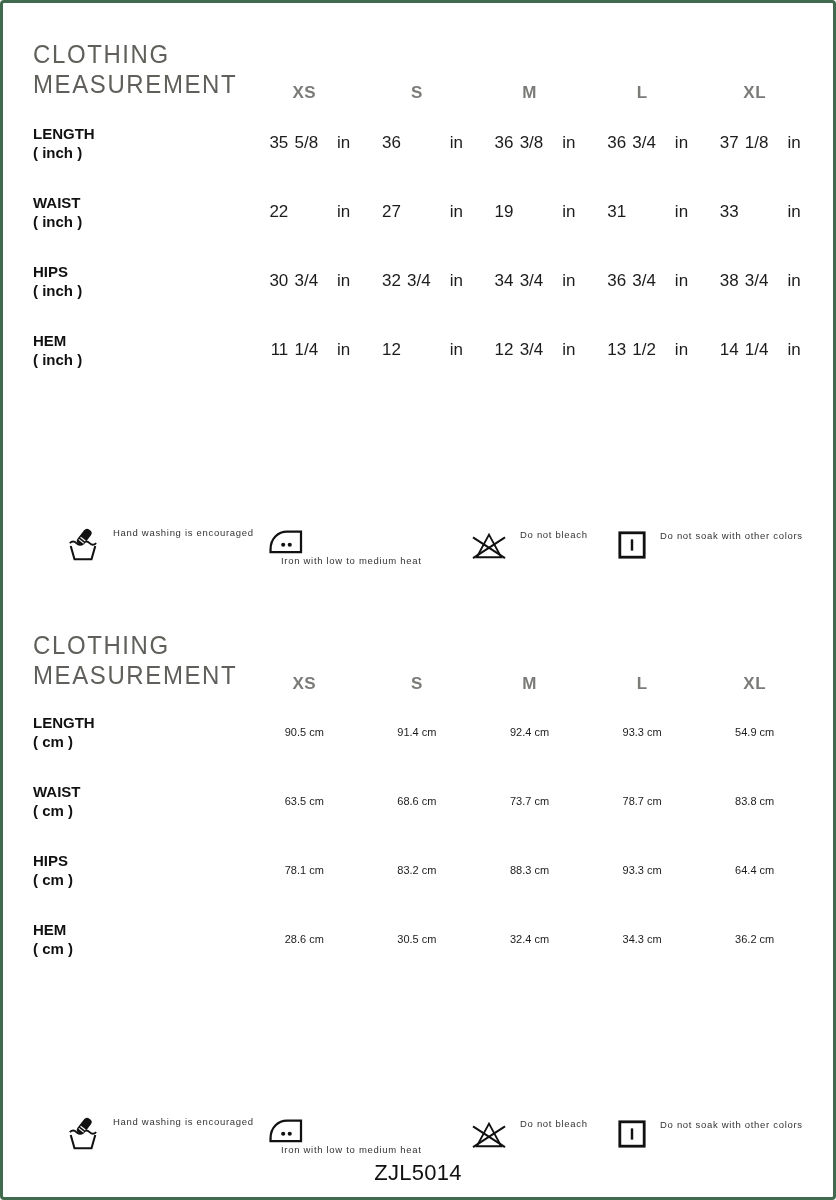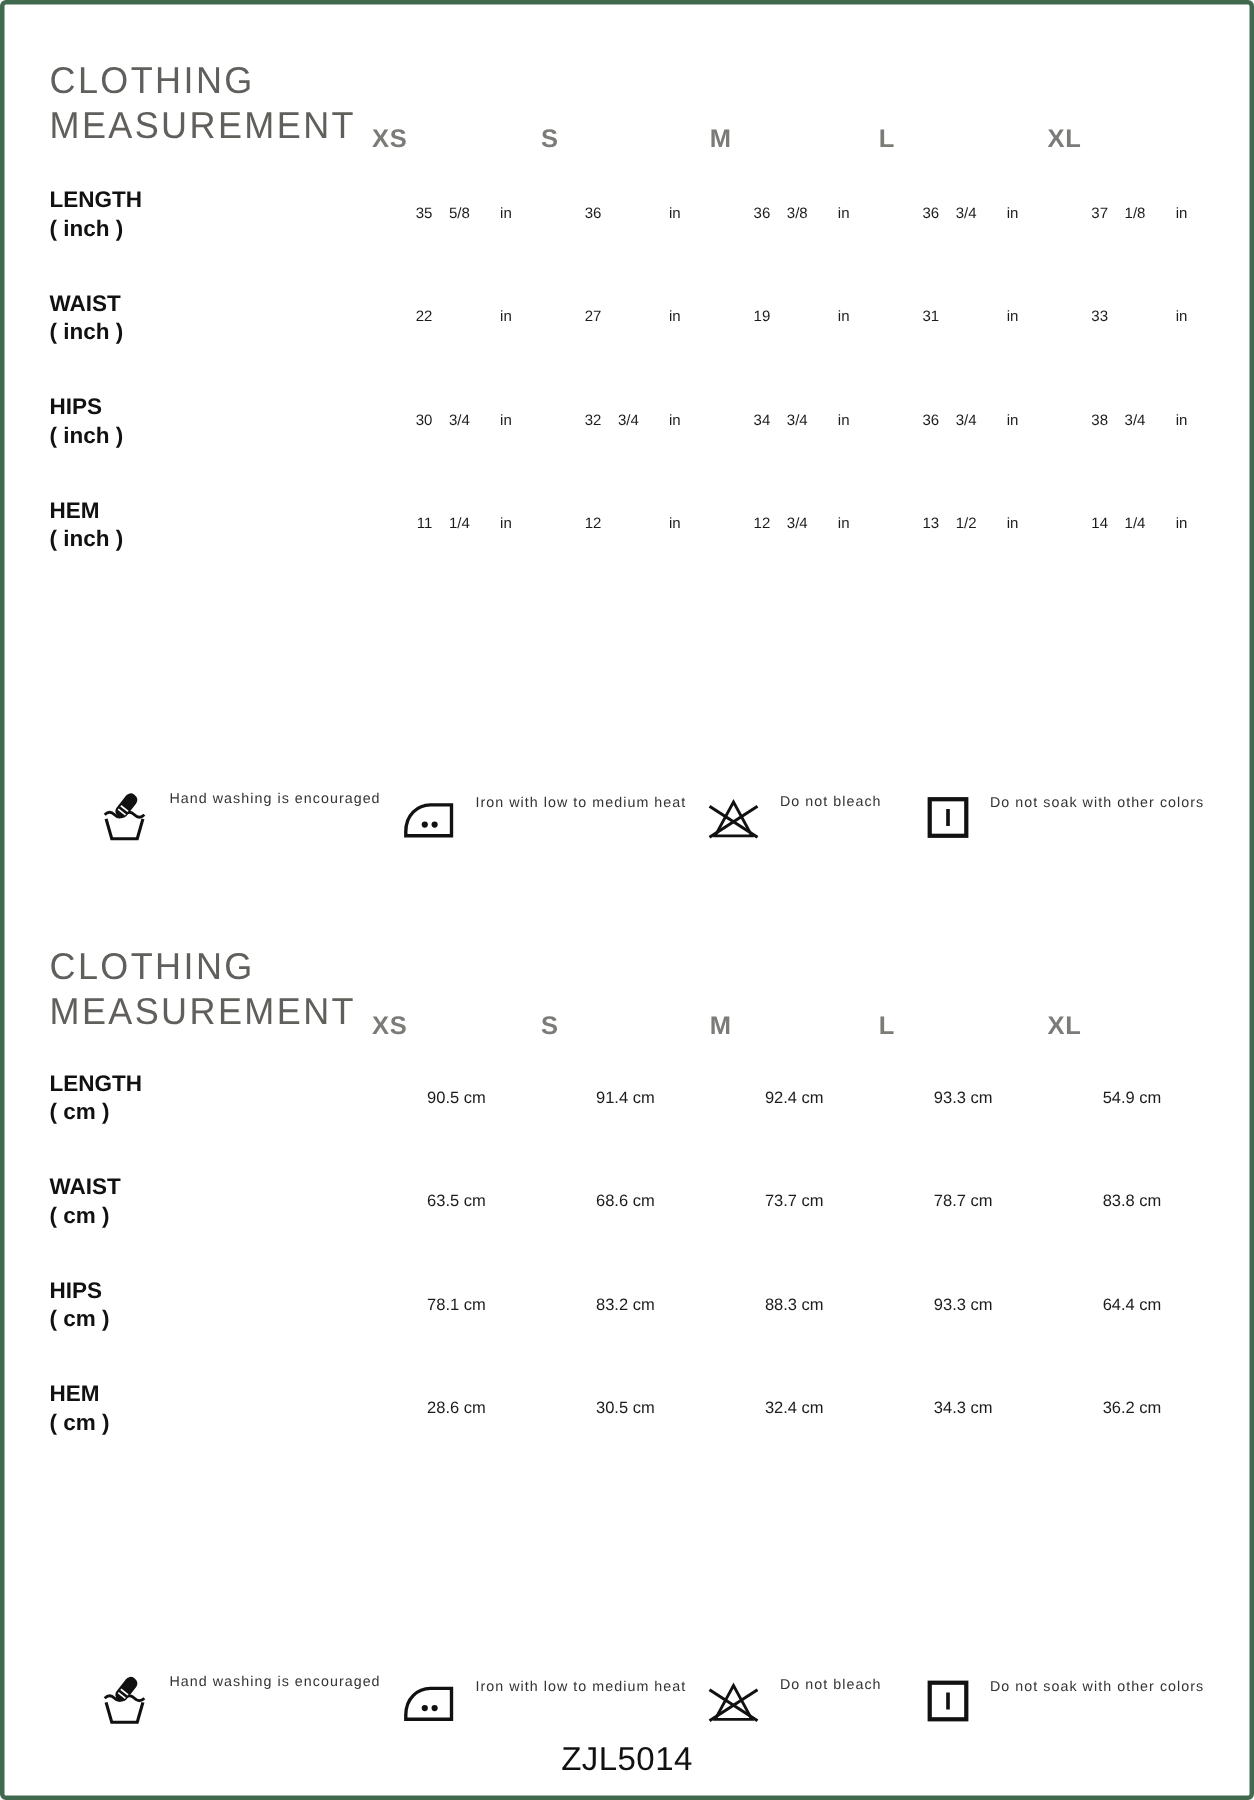--- a/index.html
+++ b/index.html
@@ -13,47 +13,47 @@
     display:grid;grid-template-columns:215px repeat(5,1fr);
     align-items:center;margin-top:27px;height:78px;
     padding:0 22px 0 30px;
   }
   .section-header.second{margin-top:60px;height:75px;}
   .sheet-title{
     font-size:24px;line-height:29px;letter-spacing:1.6px;
     color:#615f5b;font-weight:400;transform:scaleY(1.04);
   }
   .size-label{
-    text-align:left;font-weight:bold;font-size:17px;
+    text-align:center;font-weight:bold;font-size:17px;
     color:#7b7b78;letter-spacing:0.5px;margin-top:48px;
   }
   .rows{padding:0 22px 0 30px;}
   .m-row{
     display:grid;grid-template-columns:215px repeat(5,1fr);
     align-items:center;height:69px;
   }
   .row-label{font-weight:bold;font-size:15px;line-height:19px;color:#111;}
-  .in-cell{display:flex;justify-content:center;font-size:10px;}
+  .in-cell{display:flex;justify-content:center;font-size:17px;}
   .in-cell .num{width:30px;text-align:right;}
   .in-cell .frac{width:36px;text-align:center;}
-  .in-cell .unit{width:26px;text-align:center;}
+  .in-cell .unit{width:26px;text-align:right;}
   .cm-cell{text-align:center;font-size:11px;}
   .care-row{
     display:flex;align-items:center;height:34px;
   }
   .care-row.first{margin-top:144px;}
   .care-row.second{margin-top:144px;}
   .care-item{display:flex;align-items:flex-start;}
   .care-item .cicon{flex:0 0 auto;display:flex;align-items:center;}
   .care-item .clabel{
     font-size:9.5px;letter-spacing:0.7px;color:#333;
     font-weight:500;margin-left:13px;white-space:nowrap;
   }
   .ci-1{margin-left:63px;width:202px;}
-  .ci-2{width:203px;}
+  .ci-2{width:203px;flex-direction:column;}
   .ci-3{width:146px;}
   .ci-4{flex:1;}
   .footer-code{
     text-align:center;font-size:22px;color:#111;margin-top:9px;
     letter-spacing:0.3px;
   }
   svg{display:block;}
 </style>
 </head>
 <body>

